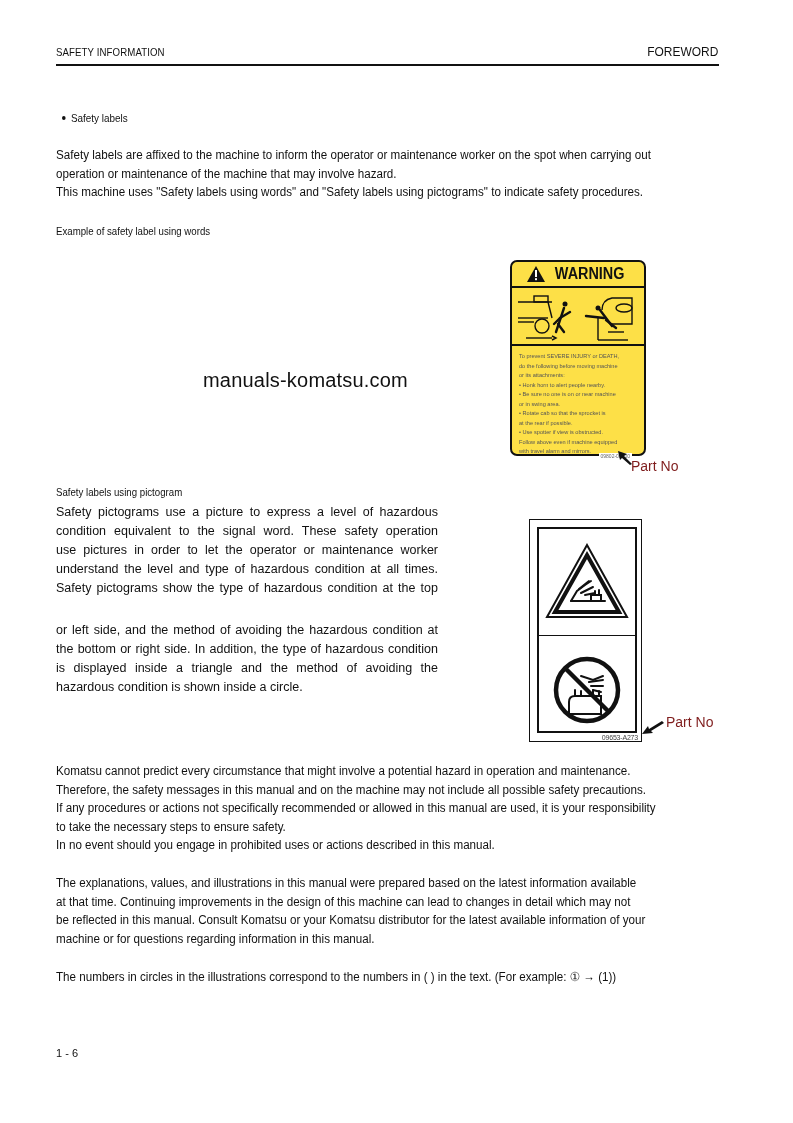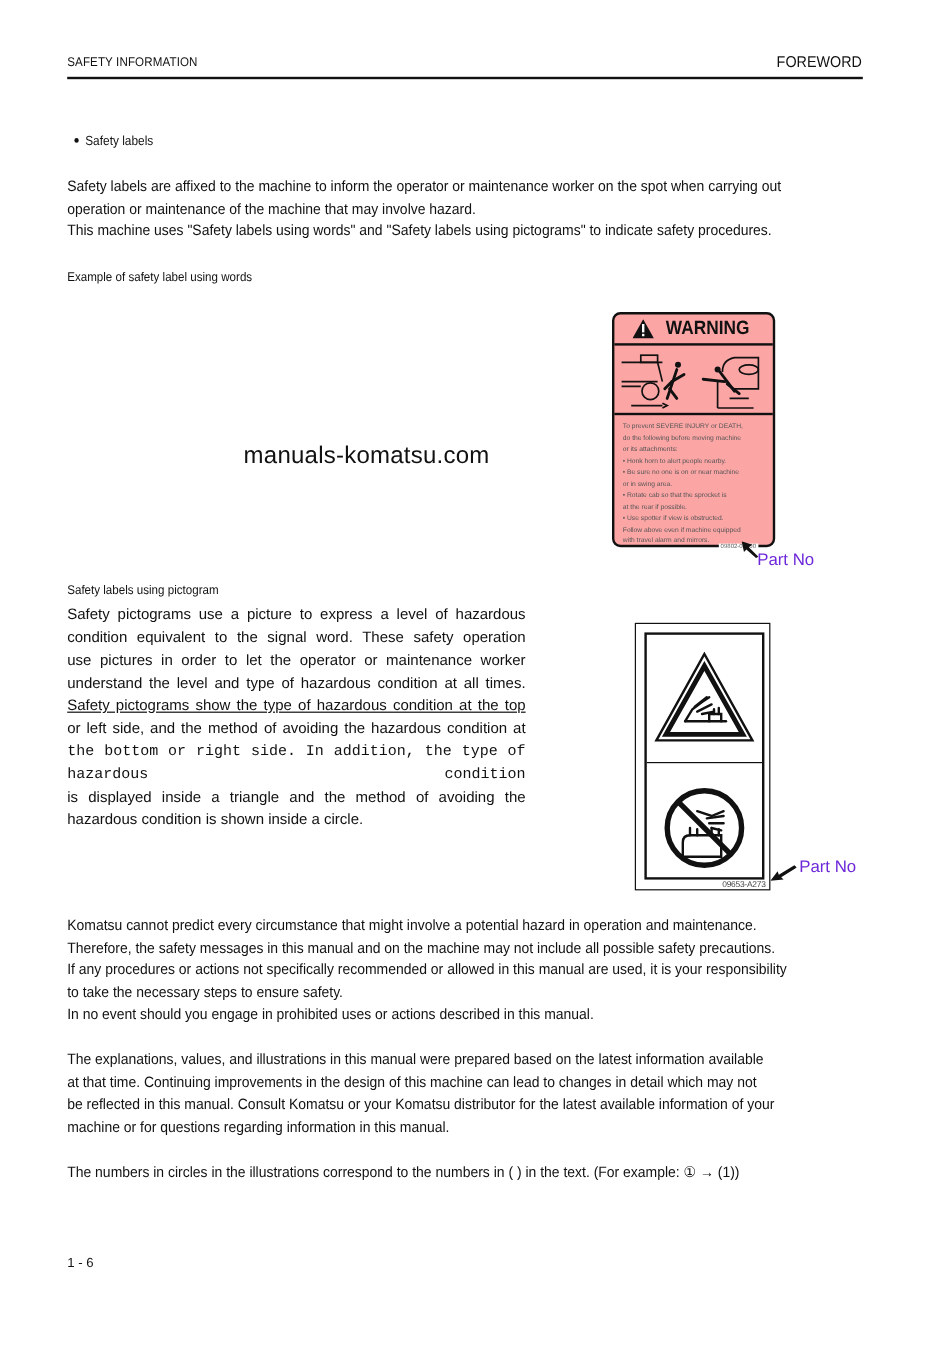--- a/index.html
+++ b/index.html
@@ -8,23 +8,23 @@
   .abs { position: absolute; }
   .hdr-left { left: 56px; top: 46px; font-size: 10.5px; letter-spacing: 0.1px; transform: scaleX(0.92); transform-origin: left; }
   .hdr-right { right: 75px; top: 44px; font-size: 13px; transform: scaleX(0.92); transform-origin: right; }
   .hdr-rule { left: 56px; top: 64px; width: 663px; height: 0; border-top: 2px solid #111; }
   .bullet-head { left: 62px; top: 112px; font-size: 11px; transform: scaleX(0.9); transform-origin: left; }
   .bullet-head .dot { display: inline-block; width: 4px; height: 4px; border-radius: 50%; background: #111; vertical-align: middle; margin-right: 6px; position: relative; top: -1px; }
   .para { left: 56px; width: 663px; font-size: 12.5px; line-height: 18.5px; transform: scaleX(0.93); transform-origin: left top; width: 713px; }
   .subhead { left: 56px; font-size: 10.5px; transform: scaleX(0.92); transform-origin: left; }
   .watermark { left: 203px; top: 369px; font-size: 20px; color: #111; letter-spacing: 0.2px; text-align: center; }
   .picto-para { left: 56px; top: 503px; width: 382px; font-size: 12.5px; line-height: 19px; text-align: justify; }
-  .partno { font-size: 14px; color: #6d28d9; }
+  .partno { font-size: 14px; color: #7f1d1d; }
   
-  .wlabel { left: 510px; top: 260px; width: 132px; height: 192px; border: 2.5px solid #111; border-radius: 7px; background: #fca5a5; }
+  .wlabel { left: 510px; top: 260px; width: 132px; height: 192px; border: 2.5px solid #111; border-radius: 7px; background: #fde047; }
   .wlabel .whead { height: 24px; border-bottom: 2px solid #111; display: flex; align-items: center; justify-content: center; gap: 6px; }
   .wlabel .whead-text { font-size: 16px; font-weight: bold; transform: scaleX(0.9); }
   .wlabel .wpics { height: 56px; border-bottom: 2px solid #111; }
   .wlabel .wtext { padding: 6px 7px; font-size: 5.6px; line-height: 9.5px; color: #555; }
   .wlabel .wpn { position: absolute; right: 12px; bottom: -5px; background: #fff; font-size: 5px; color: #666; padding: 0 2px; }
   
   .plabel { left: 529px; top: 519px; width: 111px; height: 221px; border: 1px solid #111; background: #fff; }
   .plabel .inner { position: absolute; left: 7px; top: 7px; width: 96px; height: 202px; border: 2px solid #111; }
   .plabel .mid { position: absolute; left: 0; top: 106px; width: 96px; border-top: 1px solid #111; }
   .plabel .pn { position: absolute; right: 3px; bottom: 0px; font-size: 7px; color: #444; letter-spacing: -0.2px; }
@@ -117,23 +117,23 @@
 </svg>
 <div class="abs partno" style="left:631px; top:458px;">Part No</div>
 
 <div class="abs subhead" style="top:486px;">Safety labels using pictogram</div>
 
 <div class="abs picto-para">
   <div style="text-align-last:justify;">Safety pictograms use a picture to express a level of hazardous</div>
   <div style="text-align-last:justify;">condition equivalent to the signal word.  These safety operation</div>
   <div style="text-align-last:justify;">use pictures in order to let the operator or maintenance worker</div>
   <div style="text-align-last:justify;">understand the level and type of hazardous condition at all times.</div>
-  <div style="text-align-last:justify;text-decoration:underline;">Safety  pictograms show the type of hazardous condition at the top</div>
-  <div style="text-align-last:justify;">or left side, and the method of avoiding the hazardous condition at</div>
-  <div style="text-align-last:justify;font-family:Liberation Mono, monospace;">the bottom or right side.  In addition, the type of hazardous condition</div>
+  <div style="text-align-last:justify;">Safety  pictograms show the type of hazardous condition at the top</div>
+  <div style="text-align-last:justify;margin-top:23px;">or left side, and the method of avoiding the hazardous condition at</div>
+  <div style="text-align-last:justify;">the bottom or right side.  In addition, the type of hazardous condition</div>
   <div style="text-align-last:justify;">is displayed inside a triangle and the method of avoiding the</div>
   <div>hazardous condition is shown inside  a circle.</div>
 </div>
 
 <div class="abs plabel">
   <div class="inner">
     <svg style="position:absolute; left:6px; top:14px;" width="84" height="76" viewBox="0 0 84 76">
       <polygon points="42,2 82,74 2,74" fill="none" stroke="#111" stroke-width="2"></polygon>
       <polygon points="42,12 74,69 10,69" fill="none" stroke="#111" stroke-width="4"></polygon>
       <g stroke="#111" stroke-width="2" fill="none" stroke-linecap="round">

